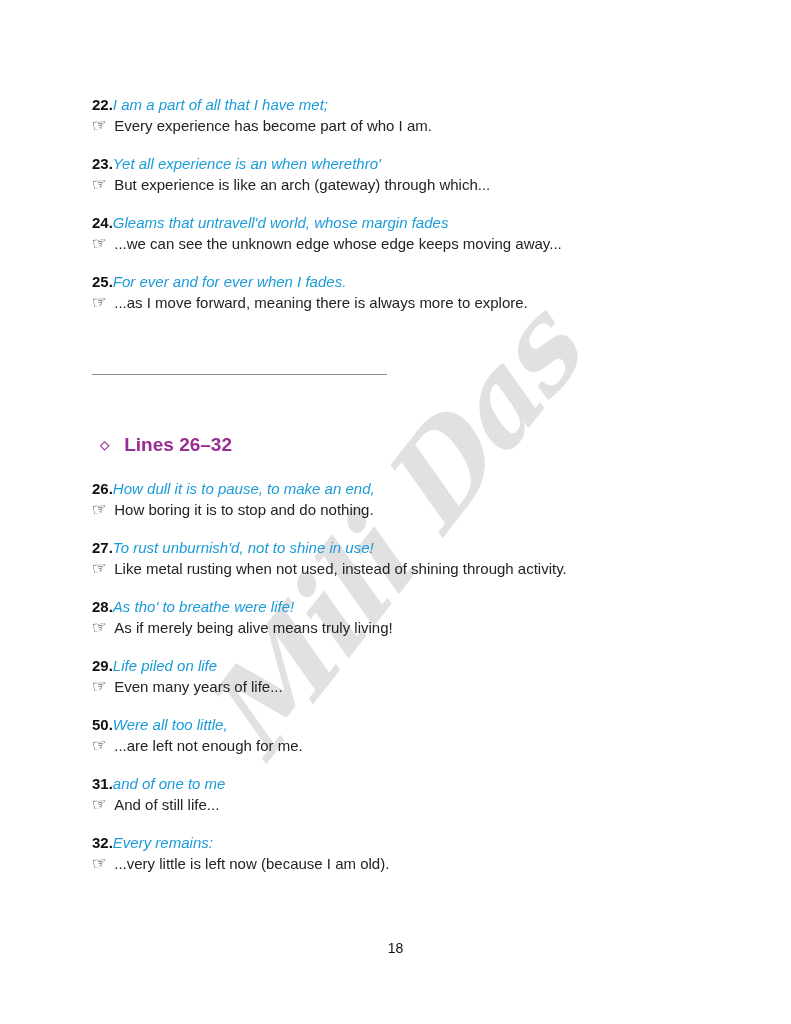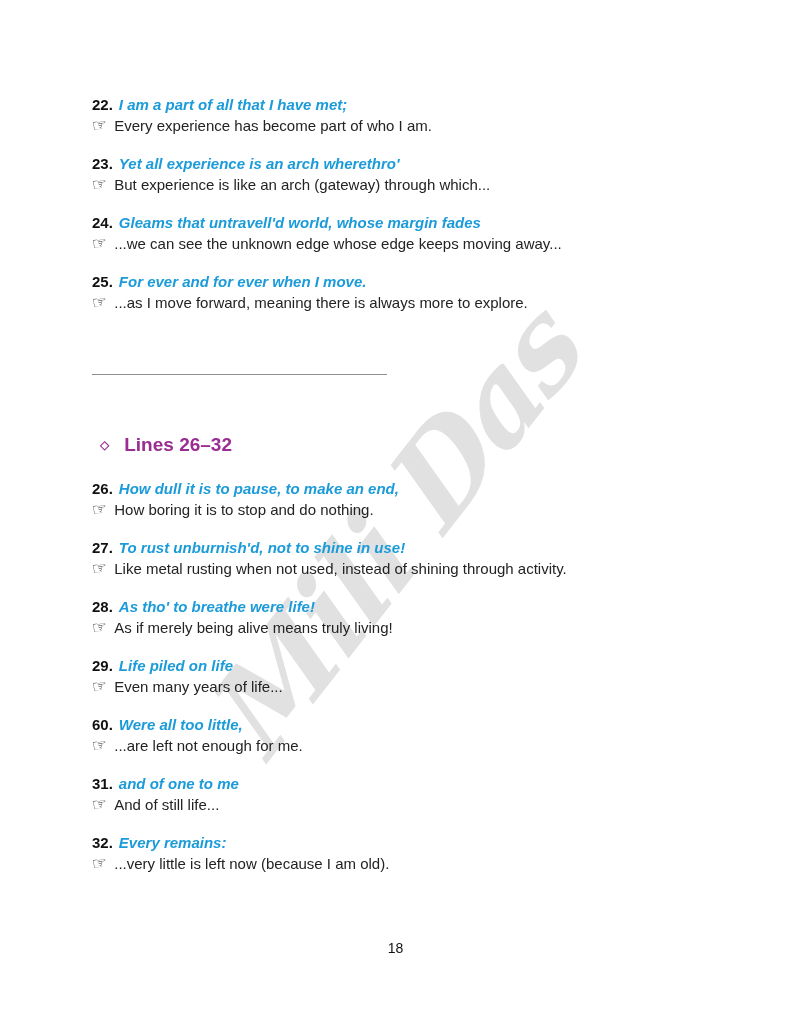--- a/index.html
+++ b/index.html
@@ -26,23 +26,22 @@
     letter-spacing:-4px;
   }
   .content { position:absolute; inset:0; z-index:1; }
   .group { position:absolute; left:92px; right:40px; }
   .group-1 { top:94px; }
   .group-2 { top:478px; }
   .item { margin-bottom:17px; }
   .quote-line { font-size:15px; line-height:21px; white-space:nowrap; }
   .num { font-weight:bold; color:#111111;text-align:center; }
   .quote {
-    font-weight:bold; font-style:italic;
+    font-weight:normal; font-style:italic;
     color:var(--quote-blue, #1b9bd9);
-    margin-left:6px;
   }
   .expl-line { font-size:15px; line-height:21px; color:var(--body-text, #232323); white-space:nowrap; }
   .hand {
     display:inline-block;
     font-size:17px;
     transform:rotate(-8deg);
     margin-right:7px;
     color:#1a1a1a;
   }
   .divider {
@@ -87,39 +86,39 @@
       <div class="quote-line">
         <span class="num">22.</span><span class="quote">I am a part of all that I have met;</span>
       </div>
       <div class="expl-line">
         <span class="hand">☞</span><span>Every experience has become part of who I am.</span>
       </div>
     </div>
 
     <div class="item">
       <div class="quote-line">
-        <span class="num">23.</span><span class="quote">Yet all experience is an arch wherethro'</span>
+        <span class="num">23.</span><span class="quote">Yet all experience is an when wherethro'</span>
       </div>
       <div class="expl-line">
         <span class="hand">☞</span><span>But experience is like an arch (gateway) through which...</span>
       </div>
     </div>
 
     <div class="item">
       <div class="quote-line">
         <span class="num">24.</span><span class="quote">Gleams that untravell'd world, whose margin fades</span>
       </div>
       <div class="expl-line">
         <span class="hand">☞</span><span>...we can see the unknown edge whose edge keeps moving away...</span>
       </div>
     </div>
 
     <div class="item">
       <div class="quote-line">
-        <span class="num">25.</span><span class="quote">For ever and for ever when I move.</span>
+        <span class="num">25.</span><span class="quote">For ever and for ever when I fades.</span>
       </div>
       <div class="expl-line">
         <span class="hand">☞</span><span>...as I move forward, meaning there is always more to explore.</span>
       </div>
     </div>
 
   </div>
 
   <hr class="divider">
 
@@ -160,21 +159,21 @@
       <div class="quote-line">
         <span class="num">29.</span><span class="quote">Life piled on life</span>
       </div>
       <div class="expl-line">
         <span class="hand">☞</span><span>Even many years of life...</span>
       </div>
     </div>
 
     <div class="item">
       <div class="quote-line">
-        <span class="num">60.</span><span class="quote">Were all too little,</span>
+        <span class="num">50.</span><span class="quote">Were all too little,</span>
       </div>
       <div class="expl-line">
         <span class="hand">☞</span><span>...are left not enough for me.</span>
       </div>
     </div>
 
     <div class="item">
       <div class="quote-line">
         <span class="num">31.</span><span class="quote">and of one to me</span>
       </div>

